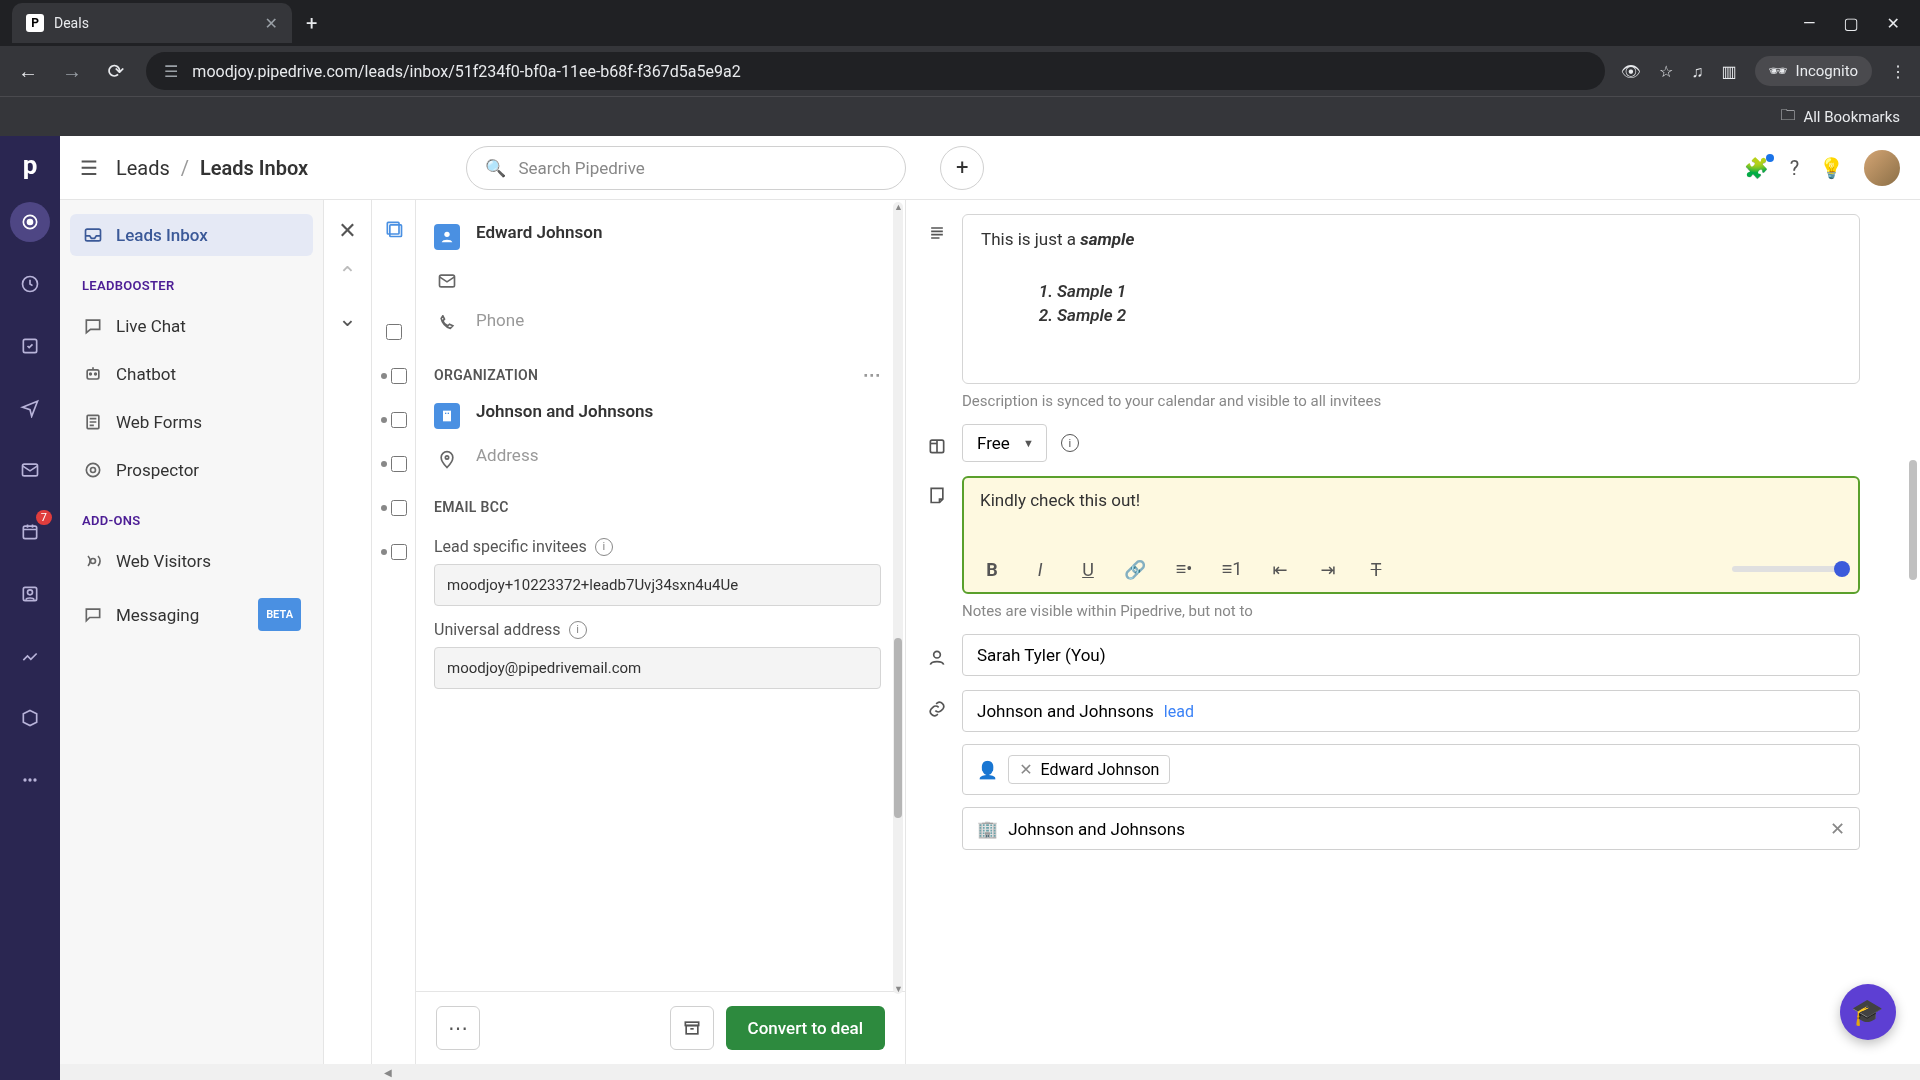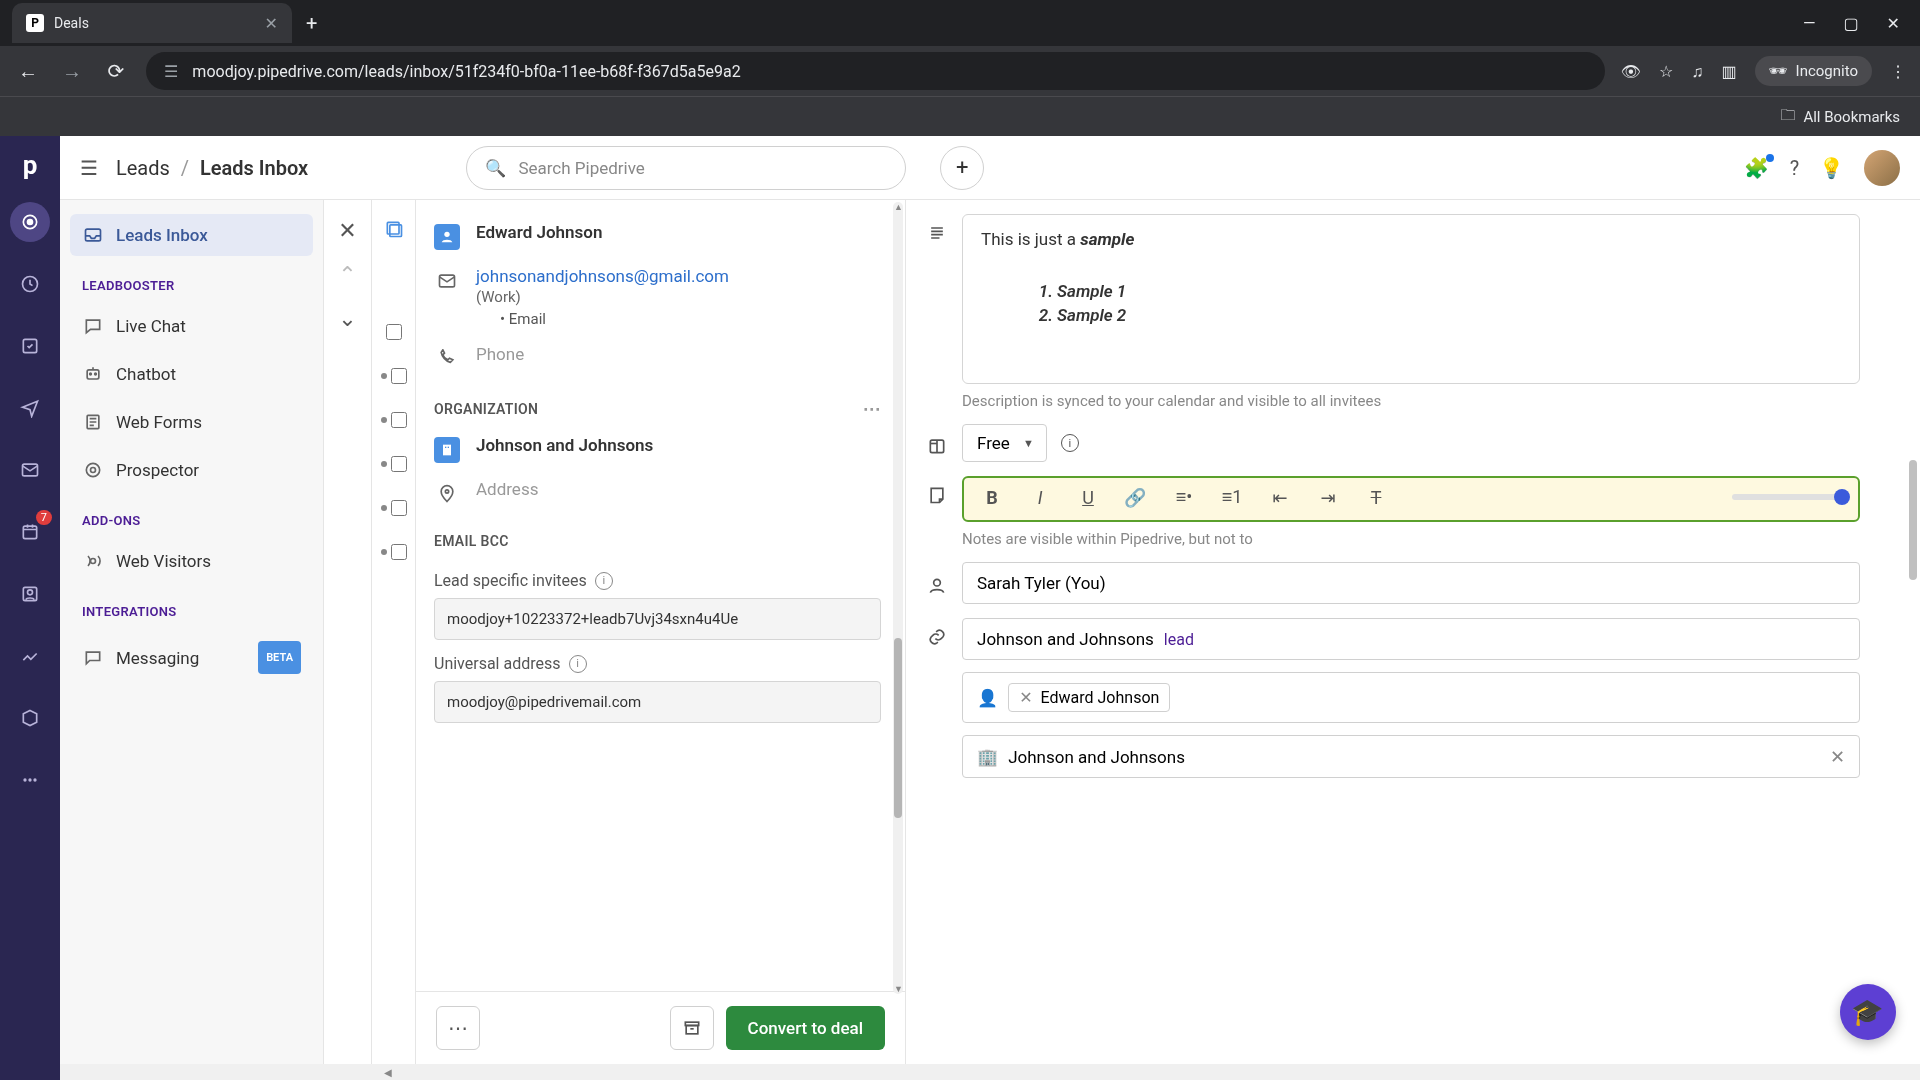--- a/index.html
+++ b/index.html
@@ -112,21 +112,21 @@
 
 .note-box { border: 2px solid #5aa02c; border-radius: 6px; background: #fef9e0; display: flex; flex-direction: column; }
 .note-text { padding: 12px 16px; font-size: 17px; color: #333; min-height: 72px; }
 .note-toolbar { display: flex; align-items: center; gap: 24px; padding: 8px 16px 12px; border-top: none; }
 .tb-btn { color: #555; font-size: 18px; cursor: pointer; width: 24px; text-align: center; }
 .tb-sep { flex: 1; }
 .tb-gauge { width: 110px; height: 6px; background: #e0e0e0; border-radius: 3px; position: relative; }
 .tb-gauge-dot { position: absolute; right: -8px; top: -5px; width: 16px; height: 16px; background: #3b5bdb; border-radius: 50%; }
 
 .owner-box, .org-link-box, .person-chip-row, .org-chip-box { border: 1px solid #d0d0d0; border-radius: 4px; padding: 10px 14px; font-size: 17px; display: flex; align-items: center; gap: 10px; }
-.org-link-box .tag { color: #4c1d95; font-size: 16px; }
+.org-link-box .tag { color: #3b82f6; font-size: 16px; }
 .person-chip { border: 1px solid #d0d0d0; border-radius: 4px; padding: 4px 10px; display: inline-flex; align-items: center; gap: 8px; font-size: 16px; }
 .chip-x { color: #888; cursor: pointer; }
 .box-x { margin-left: auto; color: #888; font-size: 18px; cursor: pointer; }
 
 .fab { position: absolute; right: 24px; bottom: 24px; width: 56px; height: 56px; background: #5d3fd3; border-radius: 50%; display: flex; align-items: center; justify-content: center; color: #fff; font-size: 26px; box-shadow: 0 4px 12px rgba(0,0,0,0.25); cursor: pointer; }
 
 .right-scroll { position:absolute; right:2px; top:2px; bottom:2px; width:10px; }
 .right-scroll-thumb { position:absolute; right:1px; width:8px; background:#c0c0c0; border-radius:4px; top:30%; height:120px;}
 
 
@@ -319,21 +319,20 @@
         <div class="side-header">ADD-ONS</div>
         <div class="side-item">
           <span class="side-icon">
               <svg viewBox="0 0 24 24" fill="none" stroke="currentColor" stroke-width="2">
                 <circle cx="12" cy="12" r="3"></circle>
                 <path d="M6 6a8.5 8.5 0 010 12M18 6a8.5 8.5 0 010 12"></path>
               </svg>
             </span>
           <span>Web Visitors</span>
         </div>
-        <div class="side-header">INTEGRATIONS</div>
         <div class="side-item">
           <span class="side-icon">
               <svg viewBox="0 0 24 24" fill="none" stroke="currentColor" stroke-width="2">
                 <path d="M4 5h16v10H8l-4 4V5z"></path>
               </svg>
             </span>
           <span>Messaging</span>
           <span class="badge-beta">BETA</span>
         </div>
       </div>
@@ -388,25 +387,20 @@
               </span>
             <span class="detail-text bold">Edward Johnson</span>
           </div>
           <div class="detail-row">
             <span class="detail-icon">
                 <svg viewBox="0 0 24 24" fill="none" stroke="currentColor" stroke-width="2">
                   <rect x="3" y="5" width="18" height="14" rx="2"></rect>
                   <path d="M3 7l9 6 9-6"></path>
                 </svg>
               </span>
-            <div>
-              <div class="detail-text link">johnsonandjohnsons@gmail.com</div>
-              <div class="detail-sub">(Work)</div>
-              <div class="detail-bullet">• <span>Email</span></div>
-            </div>
           </div>
           <div class="detail-row">
             <span class="detail-icon">
                 <svg viewBox="0 0 24 24" fill="none" stroke="currentColor" stroke-width="2">
                   <path d="M5 4c1 5 5 11 11 12l3-3-4-2-2 2c-3-1-5-3-6-6l2-2-2-4-2 3z"></path>
                 </svg>
               </span>
             <span class="detail-text muted">Phone</span>
           </div>
 
@@ -504,20 +498,21 @@
 
         <div class="rp-row">
           <span class="rp-icon">
               <svg viewBox="0 0 24 24" fill="none" stroke="currentColor" stroke-width="2">
                 <path d="M5 4h14v13l-4 4H5V4z"></path>
                 <path d="M15 21v-4h4"></path>
               </svg>
             </span>
           <div class="rp-content">
             <div class="note-box">
+              <div class="note-text">Kindly check this out!</div>
               <div class="note-toolbar">
                 <span class="tb-btn"><strong>B</strong></span>
                 <span class="tb-btn"><em>I</em></span>
                 <span class="tb-btn"><u>U</u></span>
                 <span class="tb-btn">🔗</span>
                 <span class="tb-btn">≡•</span>
                 <span class="tb-btn">≡1</span>
                 <span class="tb-btn">⇤</span>
                 <span class="tb-btn">⇥</span>
                 <span class="tb-btn"><span style="text-decoration:line-through">T</span></span>

